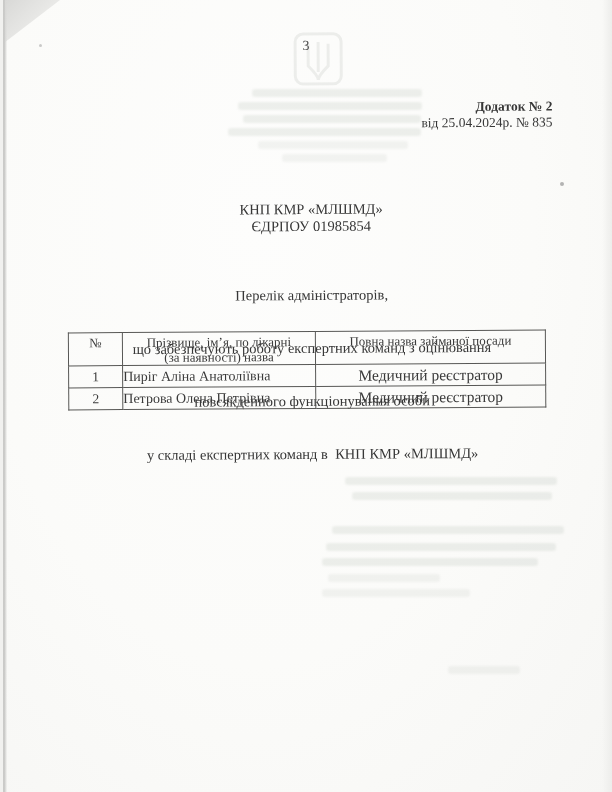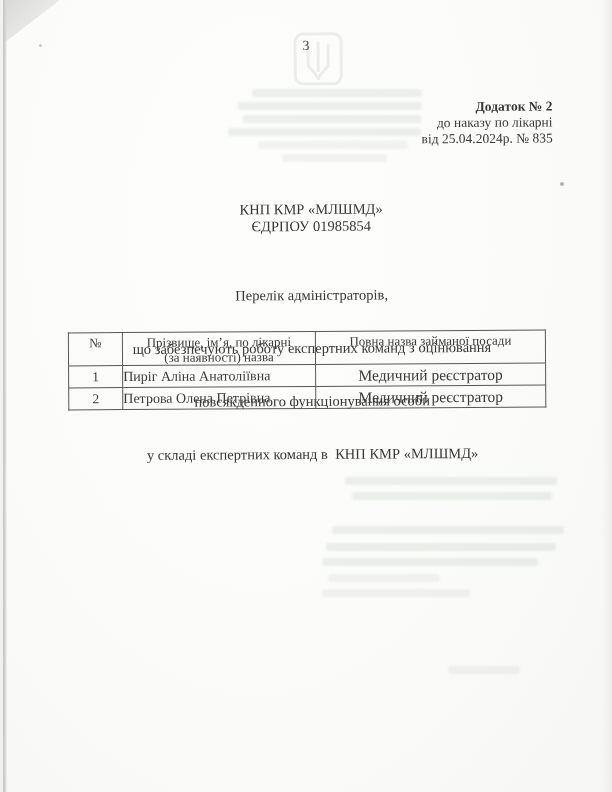--- a/index.html
+++ b/index.html
@@ -85,21 +85,20 @@
 
     <svg class="watermark" width="52" height="56" viewBox="0 0 52 56">
       <rect x="3" y="2" width="46" height="50" rx="8" fill="none" stroke="#566056" stroke-width="3"></rect>
       <path d="M16 12 v22 q10 10 10 14 q0 -4 10 -14 v-22 M26 10 v30" fill="none" stroke="#566056" stroke-width="3"></path>
     </svg>
 
     <div class="page-number">3</div>
 
     <div class="appendix">
       <div class="b">Додаток № 2</div>
-      <div>до наказу по лікарні</div>
       <div>від 25.04.2024р. № 835</div>
     </div>
 
     <div class="org">
       <div>КНП КМР «МЛШМД»</div>
       <div>ЄДРПОУ 01985854</div>
     </div>
 
     <div class="doc-title">
       <div>Перелік адміністраторів,</div>

